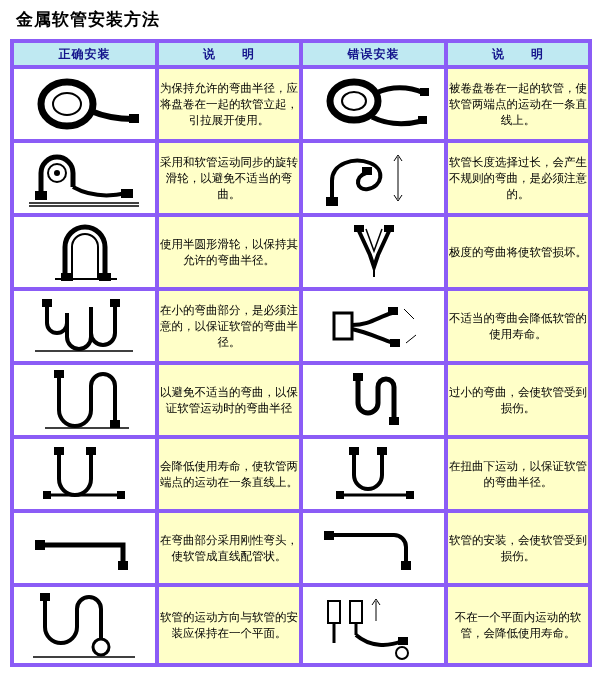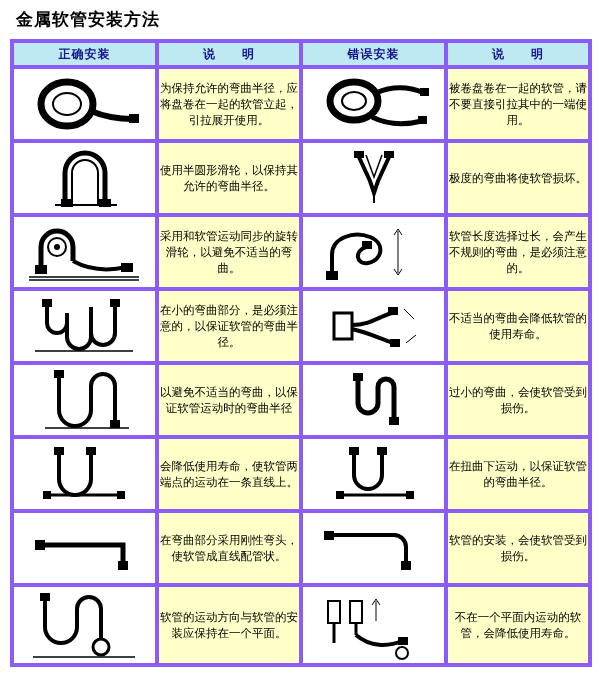--- a/index.html
+++ b/index.html
@@ -106,44 +106,21 @@
         <td class="img-cell">
           <svg class="fig" width="120" height="62" viewBox="0 0 120 62">
             <ellipse cx="40" cy="28" rx="24" ry="19" fill="none" stroke="#000" stroke-width="7"></ellipse>
             <ellipse cx="40" cy="28" rx="12" ry="9" fill="#fff" stroke="#000" stroke-width="2"></ellipse>
             <path d="M62 20 C80 12 96 14 110 20" fill="none" stroke="#000" stroke-width="5"></path>
             <rect x="106" y="15" width="9" height="8" fill="#000"></rect>
             <path d="M58 44 C74 52 92 52 108 48" fill="none" stroke="#000" stroke-width="5"></path>
             <rect x="104" y="43" width="9" height="8" fill="#000"></rect>
           </svg>
         </td>
-        <td class="txt-cell">被卷盘卷在一起的软管，请不要直接引拉其中的一端使用。</td>
-      </tr>
-
-      <tr>
-        <td class="img-cell">
-          <svg class="fig" width="120" height="62" viewBox="0 0 120 62">
-            <path d="M40 58 L40 26 A20 20 0 0 1 80 26 L80 58" fill="none" stroke="#000" stroke-width="5"></path>
-            <path d="M47 58 L47 26 A13 13 0 0 1 73 26 L73 58" fill="none" stroke="#000" stroke-width="2"></path>
-            <rect x="36" y="52" width="12" height="8" fill="#000"></rect>
-            <rect x="74" y="52" width="12" height="8" fill="#000"></rect>
-            <line x1="30" y1="58" x2="92" y2="58" stroke="#000" stroke-width="2"></line>
-          </svg>
-        </td>
-        <td class="txt-cell">使用半圆形滑轮，以保持其允许的弯曲半径。</td>
-        <td class="img-cell">
-          <svg class="fig" width="120" height="62" viewBox="0 0 120 62">
-            <path d="M44 8 L56 34 L60 46 L64 34 L76 8" fill="none" stroke="#000" stroke-width="4"></path>
-            <path d="M52 8 L60 30 L68 8" fill="none" stroke="#000" stroke-width="1.5"></path>
-            <rect x="40" y="4" width="10" height="7" fill="#000"></rect>
-            <rect x="70" y="4" width="10" height="7" fill="#000"></rect>
-            <line x1="60" y1="46" x2="60" y2="56" stroke="#000" stroke-width="2"></line>
-          </svg>
-        </td>
-        <td class="txt-cell">极度的弯曲将使软管损坏。</td>
+        <td class="txt-cell">被卷盘卷在一起的软管，使软管两端点的运动在一条直线上。</td>
       </tr>
 
       <tr>
         <td class="img-cell">
           <svg class="fig" width="128" height="62" viewBox="0 0 128 62">
             <path d="M20 46 L20 26 A16 16 0 0 1 52 26 L52 40" fill="none" stroke="#000" stroke-width="5"></path>
             <circle cx="36" cy="26" r="9" fill="none" stroke="#000" stroke-width="2"></circle>
             <circle cx="36" cy="26" r="3" fill="#000"></circle>
             <path d="M52 40 C70 50 88 50 106 46" fill="none" stroke="#000" stroke-width="4"></path>
             <rect x="14" y="44" width="12" height="9" fill="#000"></rect>
@@ -157,20 +134,43 @@
           <svg class="fig" width="128" height="62" viewBox="0 0 128 62">
             <path d="M22 56 L22 34 C22 16 44 10 60 16 C76 22 72 40 58 42 C46 44 44 30 56 26" fill="none" stroke="#000" stroke-width="4"></path>
             <rect x="16" y="50" width="12" height="9" fill="#000"></rect>
             <rect x="52" y="20" width="10" height="8" fill="#000"></rect>
             <line x1="88" y1="10" x2="88" y2="52" stroke="#000" stroke-width="1"></line>
             <path d="M84 14 L88 8 L92 14" fill="none" stroke="#000" stroke-width="1"></path>
             <path d="M84 48 L88 54 L92 48" fill="none" stroke="#000" stroke-width="1"></path>
           </svg>
         </td>
         <td class="txt-cell">软管长度选择过长，会产生不规则的弯曲，是必须注意的。</td>
+      </tr>
+
+      <tr>
+        <td class="img-cell">
+          <svg class="fig" width="120" height="62" viewBox="0 0 120 62">
+            <path d="M40 58 L40 26 A20 20 0 0 1 80 26 L80 58" fill="none" stroke="#000" stroke-width="5"></path>
+            <path d="M47 58 L47 26 A13 13 0 0 1 73 26 L73 58" fill="none" stroke="#000" stroke-width="2"></path>
+            <rect x="36" y="52" width="12" height="8" fill="#000"></rect>
+            <rect x="74" y="52" width="12" height="8" fill="#000"></rect>
+            <line x1="30" y1="58" x2="92" y2="58" stroke="#000" stroke-width="2"></line>
+          </svg>
+        </td>
+        <td class="txt-cell">使用半圆形滑轮，以保持其允许的弯曲半径。</td>
+        <td class="img-cell">
+          <svg class="fig" width="120" height="62" viewBox="0 0 120 62">
+            <path d="M44 8 L56 34 L60 46 L64 34 L76 8" fill="none" stroke="#000" stroke-width="4"></path>
+            <path d="M52 8 L60 30 L68 8" fill="none" stroke="#000" stroke-width="1.5"></path>
+            <rect x="40" y="4" width="10" height="7" fill="#000"></rect>
+            <rect x="70" y="4" width="10" height="7" fill="#000"></rect>
+            <line x1="60" y1="46" x2="60" y2="56" stroke="#000" stroke-width="2"></line>
+          </svg>
+        </td>
+        <td class="txt-cell">极度的弯曲将使软管损坏。</td>
       </tr>
 
       <tr>
         <td class="img-cell">
           <svg class="fig" width="128" height="66" viewBox="0 0 128 66">
             <path d="M26 10 L26 30 A10 10 0 0 0 46 30 L46 20" fill="none" stroke="#000" stroke-width="4"></path>
             <path d="M46 20 L46 44 A12 12 0 0 0 70 44 L70 14" fill="none" stroke="#000" stroke-width="4"></path>
             <path d="M70 14 L70 40 A12 12 0 0 0 94 40 L94 10" fill="none" stroke="#000" stroke-width="4"></path>
             <rect x="21" y="6" width="10" height="8" fill="#000"></rect>
             <rect x="89" y="6" width="10" height="8" fill="#000"></rect>

